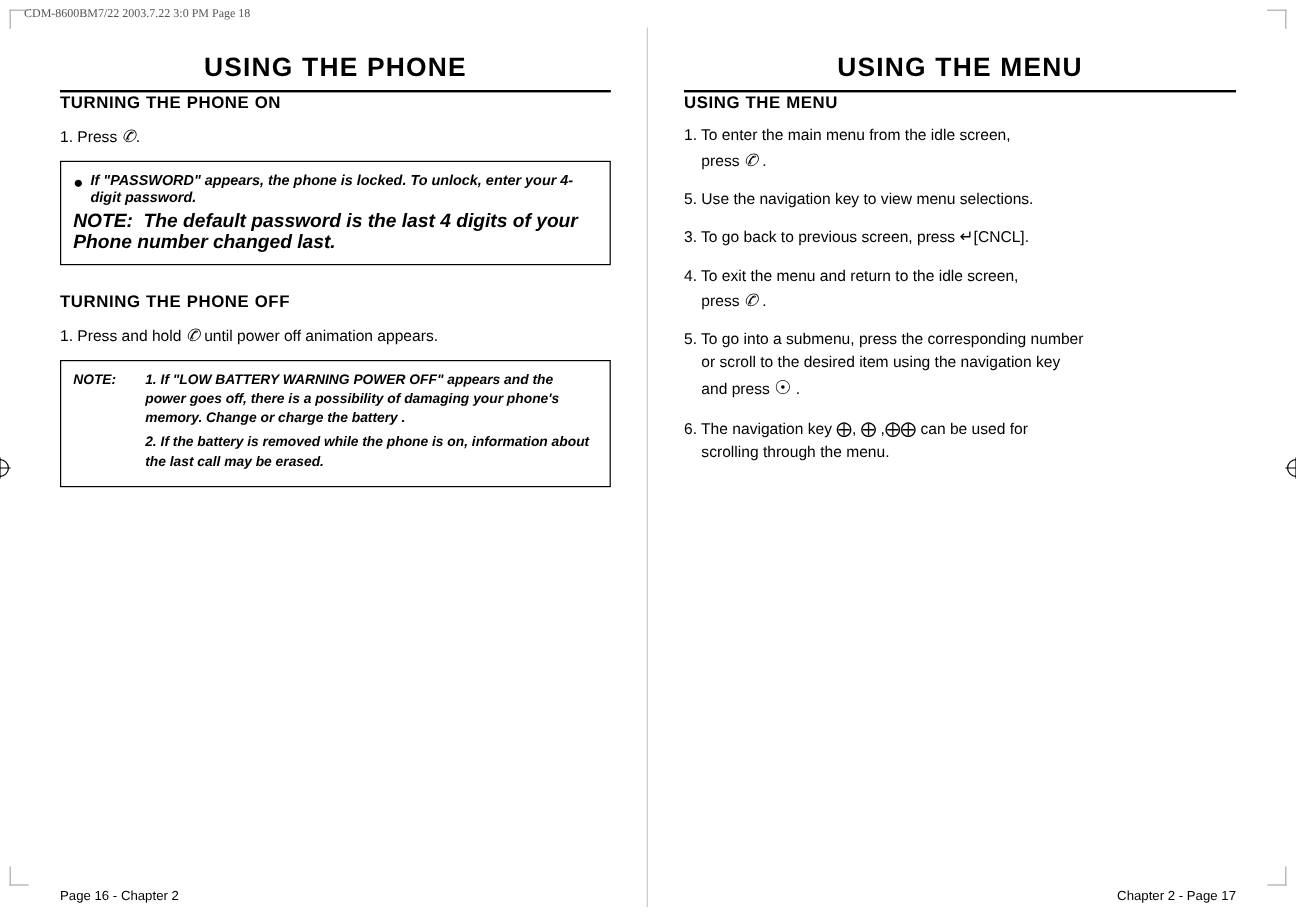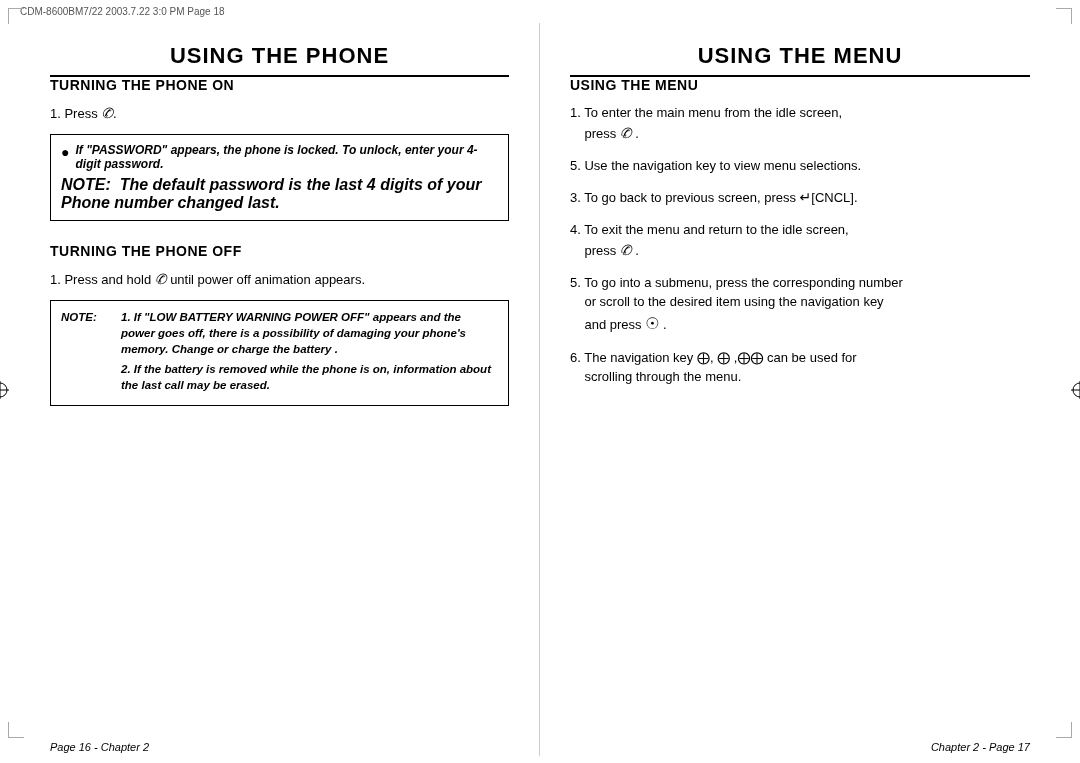--- a/index.html
+++ b/index.html
@@ -12,20 +12,21 @@
       height: 763px;
       overflow: hidden;
       position: relative;
     }
 
     .page-header {
       font-size: 10px;
       color: #555;
       padding: 6px 20px;
       border-bottom: none;
+      font-family: Liberation Serif, serif;
     }
 
     .main-container {
       display: flex;
       flex-direction: row;
       width: 100%;
       height: calc(100% - 30px);
       padding: 0;
     }
 
@@ -122,21 +123,20 @@
       position: absolute;
       bottom: 10px;
       left: 0;
       right: 0;
       display: flex;
       justify-content: space-between;
       padding: 0 50px;
       font-size: 11px;
       color: #000;
       border-top: none;
-      font-style: italic;
     }
 
     
     .edge-mark {
       position: absolute;
       width: 18px;
       height: 18px;
     }
 
     .edge-mark svg {

